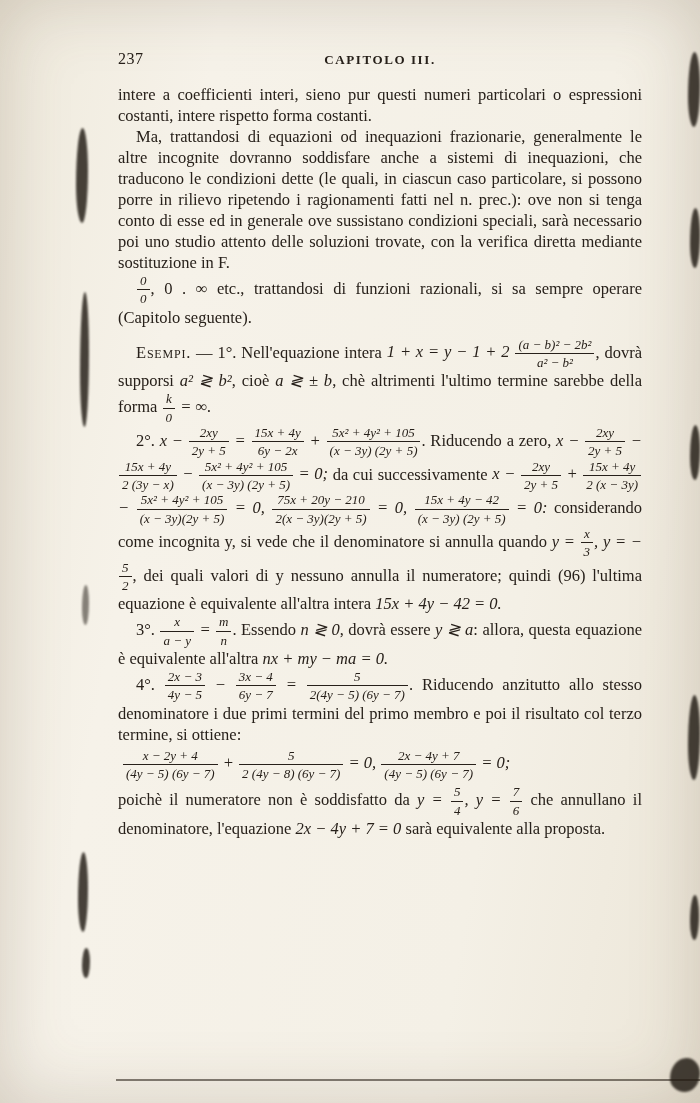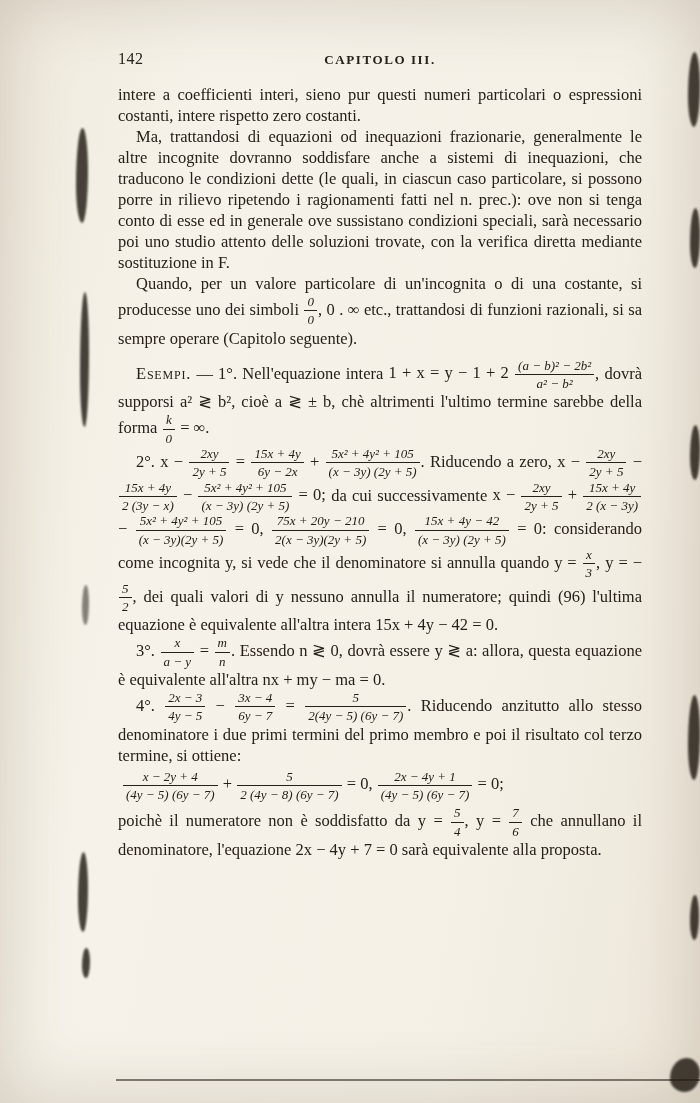--- a/index.html
+++ b/index.html
@@ -14,21 +14,21 @@
   .pagenum{position:absolute;left:0;top:0;font-size:16px;letter-spacing:.5px;}
   .chapter{display:block;text-align:center;font-size:13px;font-weight:bold;letter-spacing:1.6px;padding-top:2px;}
   .content{
     position:absolute;top:84px;left:118px;width:524px;
     font-size:16.5px;line-height:21px;text-align:justify;
   }
   p{margin:0;text-indent:18px;}
   p.noindent{text-indent:0;}
   p.exfirst{margin-top:9px;}
   .sc{font-variant:small-caps;letter-spacing:.8px;font-family:Liberation Serif, serif;}
-  .i{margin-top:48px;}
+  .i{font-style:italic;margin-top:48px;}
   .frac{
     display:inline-block;vertical-align:middle;text-align:center;
     font-size:13px;line-height:1.18;font-style:italic;padding:0 1px;text-indent:0;
   }
   .frac .num{display:block;border-bottom:1px solid #27201a;padding:0 3px 1px;}
   .frac .den{display:block;padding:1px 3px 0;}
   .disp{margin:3px 0 3px 4px;text-indent:0;text-align:left;}
   .blob{
     position:absolute;background:#161009;filter:blur(1.3px);opacity:.78;
     border-radius:55% 45% 50% 50% / 60% 45% 55% 40%;
@@ -50,52 +50,52 @@
   <div class="blob" style="left:82px;top:948px;width:8px;height:30px"></div>
   <div class="blob" style="left:688px;top:52px;width:12px;height:75px"></div>
   <div class="blob" style="left:690px;top:208px;width:10px;height:60px"></div>
   <div class="blob" style="left:690px;top:425px;width:10px;height:55px"></div>
   <div class="blob" style="left:688px;top:695px;width:12px;height:85px"></div>
   <div class="blob" style="left:690px;top:895px;width:9px;height:45px"></div>
   <div class="blob" style="left:670px;top:1058px;width:30px;height:34px"></div>
   <div class="edge-line"></div>
 
   <div class="header">
-    <span class="pagenum">142</span>
+    <span class="pagenum">237</span>
     <span class="chapter">CAPITOLO III.</span>
   </div>
 
   <div class="content">
 
-    <p class="noindent">intere a coefficienti interi, sieno pur questi numeri particolari o espressioni costanti, intere rispetto zero costanti.</p>
+    <p class="noindent">intere a coefficienti interi, sieno pur questi numeri particolari o espressioni costanti, intere rispetto forma costanti.</p>
 
     <p>Ma, trattandosi di equazioni od inequazioni frazionarie, generalmente le altre incognite dovranno soddisfare anche a sistemi di inequazioni, che traducono le condizioni dette (le quali, in ciascun caso particolare, si possono porre in rilievo ripetendo i ragionamenti fatti nel n. prec.): ove non si tenga conto di esse ed in generale ove sussistano condizioni speciali, sarà necessario poi uno studio attento delle soluzioni trovate, con la verifica diretta mediante sostituzione in F.</p>
 
     <p>
-      <span>Quando, per un valore particolare di un'incognita o di una costante, si producesse uno dei simboli </span><span class="frac"><span class="num">0</span><span class="den">0</span></span><span>, 0 . ∞ etc., trattandosi di funzioni razionali, si sa sempre operare (Capitolo seguente).</span>
+      <span class="frac"><span class="num">0</span><span class="den">0</span></span><span>, 0 . ∞ etc., trattandosi di funzioni razionali, si sa sempre operare (Capitolo seguente).</span>
     </p>
 
     <p class="exfirst">
       <span class="sc">Esempi.</span><span> — 1°. Nell'equazione intera </span><span class="i">1 + x = y − 1 + 2 </span><span class="frac"><span class="num">(a − b)² − 2b²</span><span class="den">a² − b²</span></span><span>, dovrà supporsi </span><span class="i">a² ≷ b²</span><span>, cioè </span><span class="i">a ≷ ± b</span><span>, chè altrimenti l'ultimo termine sarebbe della forma </span><span class="frac"><span class="num">k</span><span class="den">0</span></span><span class="i"> = ∞.</span>
     </p>
 
     <p>
       <span>2°. </span><span class="i">x − </span><span class="frac"><span class="num">2xy</span><span class="den">2y + 5</span></span><span class="i"> = </span><span class="frac"><span class="num">15x + 4y</span><span class="den">6y − 2x</span></span><span class="i"> + </span><span class="frac"><span class="num">5x² + 4y² + 105</span><span class="den">(x − 3y) (2y + 5)</span></span><span>. Riducendo a zero, </span><span class="i">x − </span><span class="frac"><span class="num">2xy</span><span class="den">2y + 5</span></span><span class="i"> − </span><span class="frac"><span class="num">15x + 4y</span><span class="den">2 (3y − x)</span></span><span class="i"> − </span><span class="frac"><span class="num">5x² + 4y² + 105</span><span class="den">(x − 3y) (2y + 5)</span></span><span class="i"> = 0;</span><span> da cui successivamente </span><span class="i">x − </span><span class="frac"><span class="num">2xy</span><span class="den">2y + 5</span></span><span class="i"> + </span><span class="frac"><span class="num">15x + 4y</span><span class="den">2 (x − 3y)</span></span><span class="i"> − </span><span class="frac"><span class="num">5x² + 4y² + 105</span><span class="den">(x − 3y)(2y + 5)</span></span><span class="i"> = 0, </span><span class="frac"><span class="num">75x + 20y − 210</span><span class="den">2(x − 3y)(2y + 5)</span></span><span class="i"> = 0, </span><span class="frac"><span class="num">15x + 4y − 42</span><span class="den">(x − 3y) (2y + 5)</span></span><span class="i"> = 0:</span><span> considerando come incognita y, si vede che il denominatore si annulla quando </span><span class="i">y = </span><span class="frac"><span class="num">x</span><span class="den">3</span></span><span class="i">, y = − </span><span class="frac"><span class="num">5</span><span class="den">2</span></span><span>, dei quali valori di y nessuno annulla il numeratore; quindi (96) l'ultima equazione è equivalente all'altra intera </span><span class="i">15x + 4y − 42 = 0.</span>
     </p>
 
     <p>
       <span>3°. </span><span class="frac"><span class="num">x</span><span class="den">a − y</span></span><span class="i"> = </span><span class="frac"><span class="num">m</span><span class="den">n</span></span><span>. Essendo </span><span class="i">n ≷ 0</span><span>, dovrà essere </span><span class="i">y ≷ a</span><span>: allora, questa equazione è equivalente all'altra </span><span class="i">nx + my − ma = 0.</span>
     </p>
 
     <p>
       <span>4°. </span><span class="frac"><span class="num">2x − 3</span><span class="den">4y − 5</span></span><span class="i"> − </span><span class="frac"><span class="num">3x − 4</span><span class="den">6y − 7</span></span><span class="i"> = </span><span class="frac"><span class="num">5</span><span class="den">2(4y − 5) (6y − 7)</span></span><span>. Riducendo anzitutto allo stesso denominatore i due primi termini del primo membro e poi il risultato col terzo termine, si ottiene:</span>
     </p>
 
     <div class="disp">
-      <span class="frac"><span class="num">x − 2y + 4</span><span class="den">(4y − 5) (6y − 7)</span></span><span class="i"> + </span><span class="frac"><span class="num">5</span><span class="den">2 (4y − 8) (6y − 7)</span></span><span class="i"> = 0, </span><span class="frac"><span class="num">2x − 4y + 1</span><span class="den">(4y − 5) (6y − 7)</span></span><span class="i"> = 0;</span>
+      <span class="frac"><span class="num">x − 2y + 4</span><span class="den">(4y − 5) (6y − 7)</span></span><span class="i"> + </span><span class="frac"><span class="num">5</span><span class="den">2 (4y − 8) (6y − 7)</span></span><span class="i"> = 0, </span><span class="frac"><span class="num">2x − 4y + 7</span><span class="den">(4y − 5) (6y − 7)</span></span><span class="i"> = 0;</span>
     </div>
 
     <p class="noindent">
       <span>poichè il numeratore non è soddisfatto da </span><span class="i">y = </span><span class="frac"><span class="num">5</span><span class="den">4</span></span><span class="i">, y = </span><span class="frac"><span class="num">7</span><span class="den">6</span></span><span> che annullano il denominatore, l'equazione </span><span class="i">2x − 4y + 7 = 0</span><span> sarà equivalente alla proposta.</span>
     </p>
 
   </div>
 </div>
 
 </body></html>

